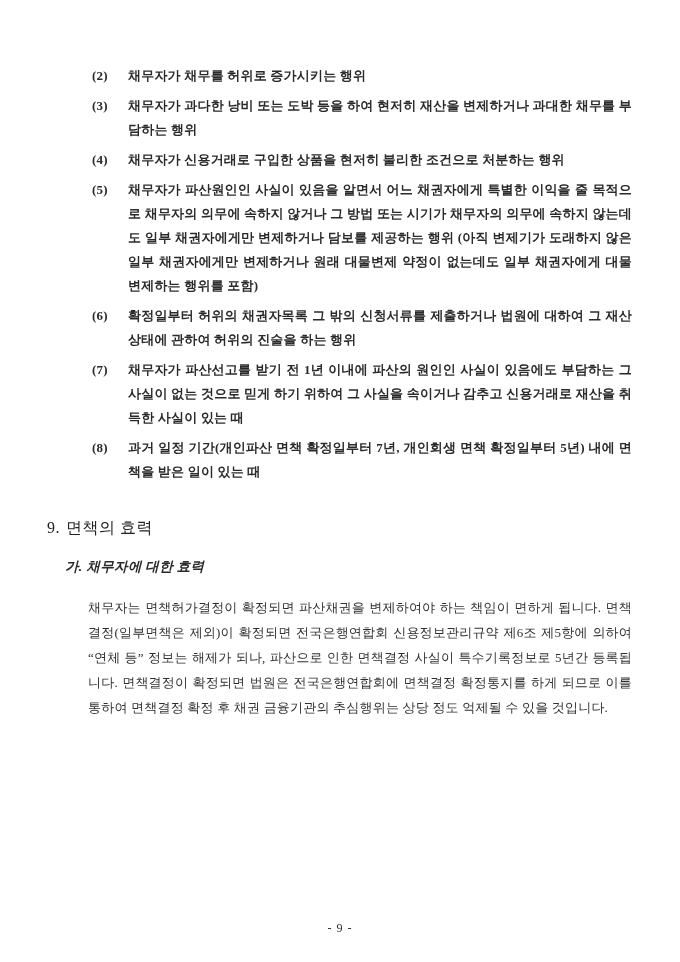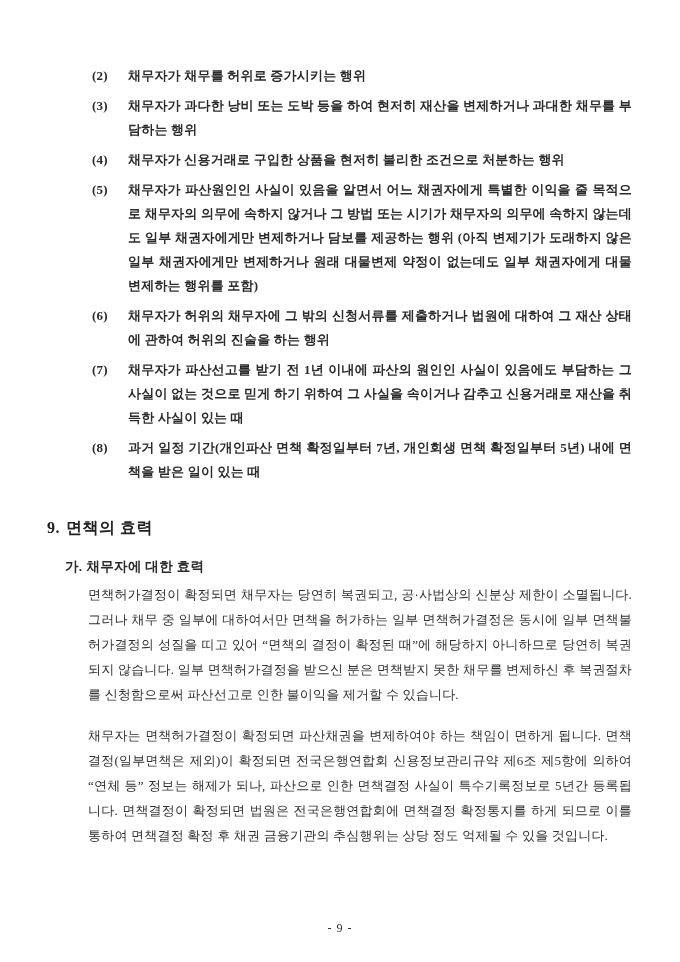--- a/index.html
+++ b/index.html
@@ -33,33 +33,34 @@
   }
   .list-item .txt {
     flex: 1;
     text-align: justify;
     margin-left: 12px;
   }
   
   .section-heading {
     margin-top: 34px;
     font-size: 16px;
-    font-weight: bold;
+    font-weight: normal;
     letter-spacing: 0.5px;
     color: #222222;
   }
   .section-heading .sec-num { margin-right: 6px; }
   
   .subsection { margin-top: 16px; }
   .subsection-title {
     margin-left: 18px;
     font-size: 13.5px;
     font-weight: bold;
     line-height: 24px;
     letter-spacing: 0.3px;
+    font-style: italic;
   }
   .subsection-title .sub-label { margin-right: 4px; }
   .subsection-body {
     margin-left: 41px;
     margin-top: 3px;
     font-size: 13px;
     line-height: 25px;
     text-align: justify;
     letter-spacing: 0.2px;
     color: #2e2e2e;
@@ -98,21 +99,21 @@
       <span class="txt">채무자가 신용거래로 구입한 상품을 현저히 불리한 조건으로 처분하는 행위</span>
     </div>
 
     <div class="list-item">
       <span class="num">(5)</span>
       <span class="txt">채무자가 파산원인인 사실이 있음을 알면서 어느 채권자에게 특별한 이익을 줄 목적으로 채무자의 의무에 속하지 않거나 그 방법 또는 시기가 채무자의 의무에 속하지 않는데도 일부 채권자에게만 변제하거나 담보를 제공하는 행위 (아직 변제기가 도래하지 않은 일부 채권자에게만 변제하거나 원래 대물변제 약정이 없는데도 일부 채권자에게 대물변제하는 행위를 포함)</span>
     </div>
 
     <div class="list-item">
       <span class="num">(6)</span>
-      <span class="txt">채무자가 허위의 채무자에 그 밖의 신청서류를 제출하거나 법원에 대하여 그 재산 상태에 관하여 허위의 진술을 하는 행위</span>
+      <span class="txt">확정일부터 허위의 채권자목록 그 밖의 신청서류를 제출하거나 법원에 대하여 그 재산 상태에 관하여 허위의 진술을 하는 행위</span>
     </div>
 
     <div class="list-item">
       <span class="num">(7)</span>
       <span class="txt">채무자가 파산선고를 받기 전 1년 이내에 파산의 원인인 사실이 있음에도 부담하는 그 사실이 없는 것으로 믿게 하기 위하여 그 사실을 속이거나 감추고 신용거래로 재산을 취득한 사실이 있는 때</span>
     </div>
 
     <div class="list-item">
       <span class="num">(8)</span>
       <span class="txt">과거 일정 기간(개인파산 면책 확정일부터 7년, 개인회생 면책 확정일부터 5년) 내에 면책을 받은 일이 있는 때</span>
@@ -121,21 +122,20 @@
   </div>
 
   <h2 class="section-heading">
     <span class="sec-num">9.</span><span>면책의 효력</span>
   </h2>
 
   <div class="subsection">
     <div class="subsection-title">
       <span class="sub-label">가.</span><span>채무자에 대한 효력</span>
     </div>
-    <p class="subsection-body">면책허가결정이 확정되면 채무자는 당연히 복권되고, 공·사법상의 신분상 제한이 소멸됩니다. 그러나 채무 중 일부에 대하여서만 면책을 허가하는 일부 면책허가결정은 동시에 일부 면책불허가결정의 성질을 띠고 있어 “면책의 결정이 확정된 때”에 해당하지 아니하므로 당연히 복권되지 않습니다. 일부 면책허가결정을 받으신 분은 면책받지 못한 채무를 변제하신 후 복권절차를 신청함으로써 파산선고로 인한 불이익을 제거할 수 있습니다.</p>
   </div>
 
   <div class="subsection">
     <p class="subsection-body">채무자는 면책허가결정이 확정되면 파산채권을 변제하여야 하는 책임이 면하게 됩니다. 면책결정(일부면책은 제외)이 확정되면 전국은행연합회 신용정보관리규약 제6조 제5항에 의하여 “연체 등” 정보는 해제가 되나, 파산으로 인한 면책결정 사실이 특수기록정보로 5년간 등록됩니다. 면책결정이 확정되면 법원은 전국은행연합회에 면책결정 확정통지를 하게 되므로 이를 통하여 면책결정 확정 후 채권 금융기관의 추심행위는 상당 정도 억제될 수 있을 것입니다.</p>
   </div>
 
 </div>
 
 <div class="page-footer">- 9 -</div>
 

